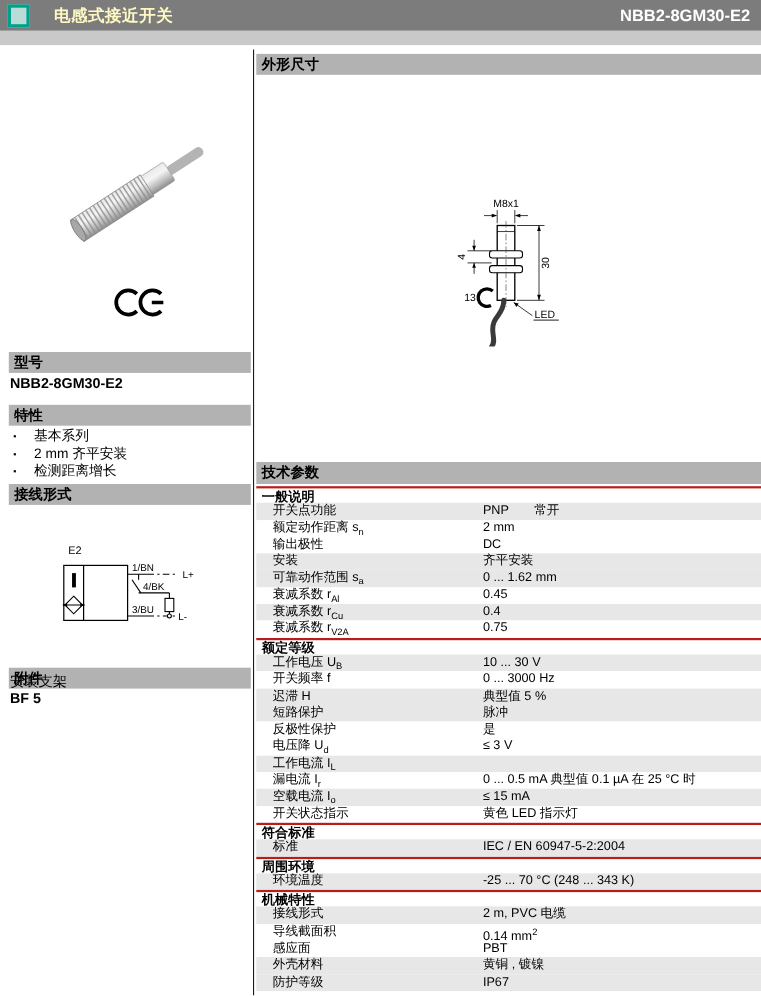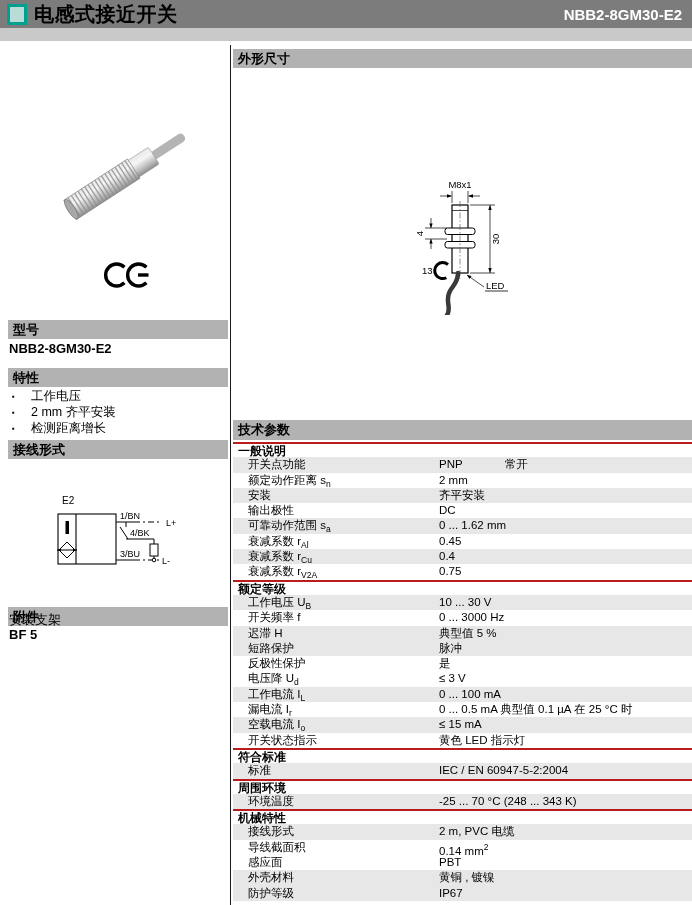--- a/index.html
+++ b/index.html
@@ -5,21 +5,21 @@
   html,body{margin:0;padding:0;}
   body{
     width:692px;height:905px;position:relative;background:#ffffff;
     font-family:"Liberation Sans","DejaVu Sans",sans-serif;color:#000;
     overflow:hidden;
   }
   .abs{position:absolute;}
   
   #topbar{left:0;top:0;width:692px;height:28px;background:#7c7c7c;display:flex;align-items:center;}
   #topicon{box-sizing:border-box;width:20px;height:21px;border:3px solid #00a08e;background:#b9dcd6;margin-left:7px;flex:none;}
-  #toptitle{margin-left:7px;font-size:20px;font-weight:bold;color:#000000;letter-spacing:.5px;}
+  #toptitle{margin-left:22px;font-size:15px;font-weight:bold;color:#fef9c3;letter-spacing:.5px;}
   #topproduct{margin-left:auto;margin-right:10px;font-size:15px;font-weight:bold;color:#fff;}
   #strip{left:0;top:28px;width:692px;height:13px;background:#c9c9c9;}
   #vrule{left:230px;top:45px;width:1px;height:860px;background:#1a1a1a;}
   
   .secbar{box-sizing:border-box;height:19px;background:#b2b2b2;font-weight:bold;font-size:13px;line-height:19px;padding-left:5px;}
   .secbar.leftcol{left:8px;width:220px;}
   .secbar.rightcol{left:233px;width:459px;}
   
   #model-value{left:9px;top:341px;font-size:13px;font-weight:bold;}
   #features-list{left:10px;top:389px;font-size:12.5px;line-height:15.8px;}
@@ -29,21 +29,21 @@
   #bracket{left:9px;top:611px;font-size:13px;}
   
   #tech-table{left:233px;top:442px;width:459px;}
   .t-sec{box-sizing:border-box;height:15.3px;line-height:14.3px;border-top:2px solid #b91c1c;
          background:#fff;font-weight:bold;font-size:12px;padding-left:5px;white-space:nowrap;}
   .t-row{display:flex;height:15.3px;line-height:15.3px;font-size:11.5px;background:#fff;}
   .t-row.g{background:#e7e7e7;}
   .t-label{flex:none;width:206px;padding-left:15px;box-sizing:border-box;white-space:nowrap;}
   .t-value{flex:1;white-space:nowrap;}
   .t-row sub,.t-row sup{font-size:8.5px;}
-  .v2{margin-left:42px;}
+  .v2{margin-left:23px;}
   svg text{font-family:"Liberation Sans","DejaVu Sans",sans-serif;}
 </style>
 </head>
 <body>
 
 <div class="abs" id="topbar">
   <div id="topicon"></div>
   <div id="toptitle">电感式接近开关</div>
   <div id="topproduct">NBB2-8GM30-E2</div>
 </div>
@@ -95,21 +95,21 @@
   </g>
 </svg>
 
 <div class="abs secbar leftcol" style="top:320px;">型号</div>
 <div class="abs" id="model-value">NBB2-8GM30-E2</div>
 
 <div class="abs secbar leftcol" style="top:368px;">特性</div>
 <div class="abs" id="features-list">
     <div class="bullet-row">
       <span class="bullet">▪</span>
-      <span>工作电压</span>
+      <span>基本系列</span>
     </div>
     <div class="bullet-row">
       <span class="bullet">▪</span>
       <span>2 mm 齐平安装</span>
     </div>
     <div class="bullet-row">
       <span class="bullet">▪</span>
       <span>检测距离增长</span>
     </div>
   </div>
@@ -210,28 +210,28 @@
 <div class="abs" id="tech-table">
     <div class="t-sec">一般说明</div>
     <div class="t-row g">
       <div class="t-label">开关点功能</div>
       <div class="t-value">PNP<span class="v2">常开</span></div>
     </div>
     <div class="t-row">
       <div class="t-label">额定动作距离  s<sub>n</sub></div>
       <div class="t-value">2 mm</div>
     </div>
+    <div class="t-row">
+      <div class="t-label">输出极性</div>
+      <div class="t-value">DC</div>
+    </div>
     <div class="t-row g">
       <div class="t-label">安装</div>
       <div class="t-value">齐平安装</div>
     </div>
-    <div class="t-row">
-      <div class="t-label">输出极性</div>
-      <div class="t-value">DC</div>
-    </div>
     <div class="t-row g">
       <div class="t-label">可靠动作范围 s<sub>a</sub></div>
       <div class="t-value">0 ... 1.62 mm</div>
     </div>
     <div class="t-row">
       <div class="t-label">衰减系数 r<sub>Al</sub></div>
       <div class="t-value">0.45</div>
     </div>
     <div class="t-row g">
       <div class="t-label">衰减系数 r<sub>Cu</sub></div>
@@ -261,21 +261,20 @@
     <div class="t-row">
       <div class="t-label">反极性保护</div>
       <div class="t-value">是</div>
     </div>
     <div class="t-row">
       <div class="t-label">电压降  U<sub>d</sub></div>
       <div class="t-value">≤ 3 V</div>
     </div>
     <div class="t-row g">
       <div class="t-label">工作电流  I<sub>L</sub></div>
-      <div class="t-value">0 ... 100 mA</div>
     </div>
     <div class="t-row">
       <div class="t-label">漏电流 I<sub>r</sub></div>
       <div class="t-value">0 ... 0.5 mA 典型值 0.1 µA 在 25 °C 时</div>
     </div>
     <div class="t-row g">
       <div class="t-label">空载电流 I<sub>o</sub></div>
       <div class="t-value">≤ 15 mA</div>
     </div>
     <div class="t-row">

